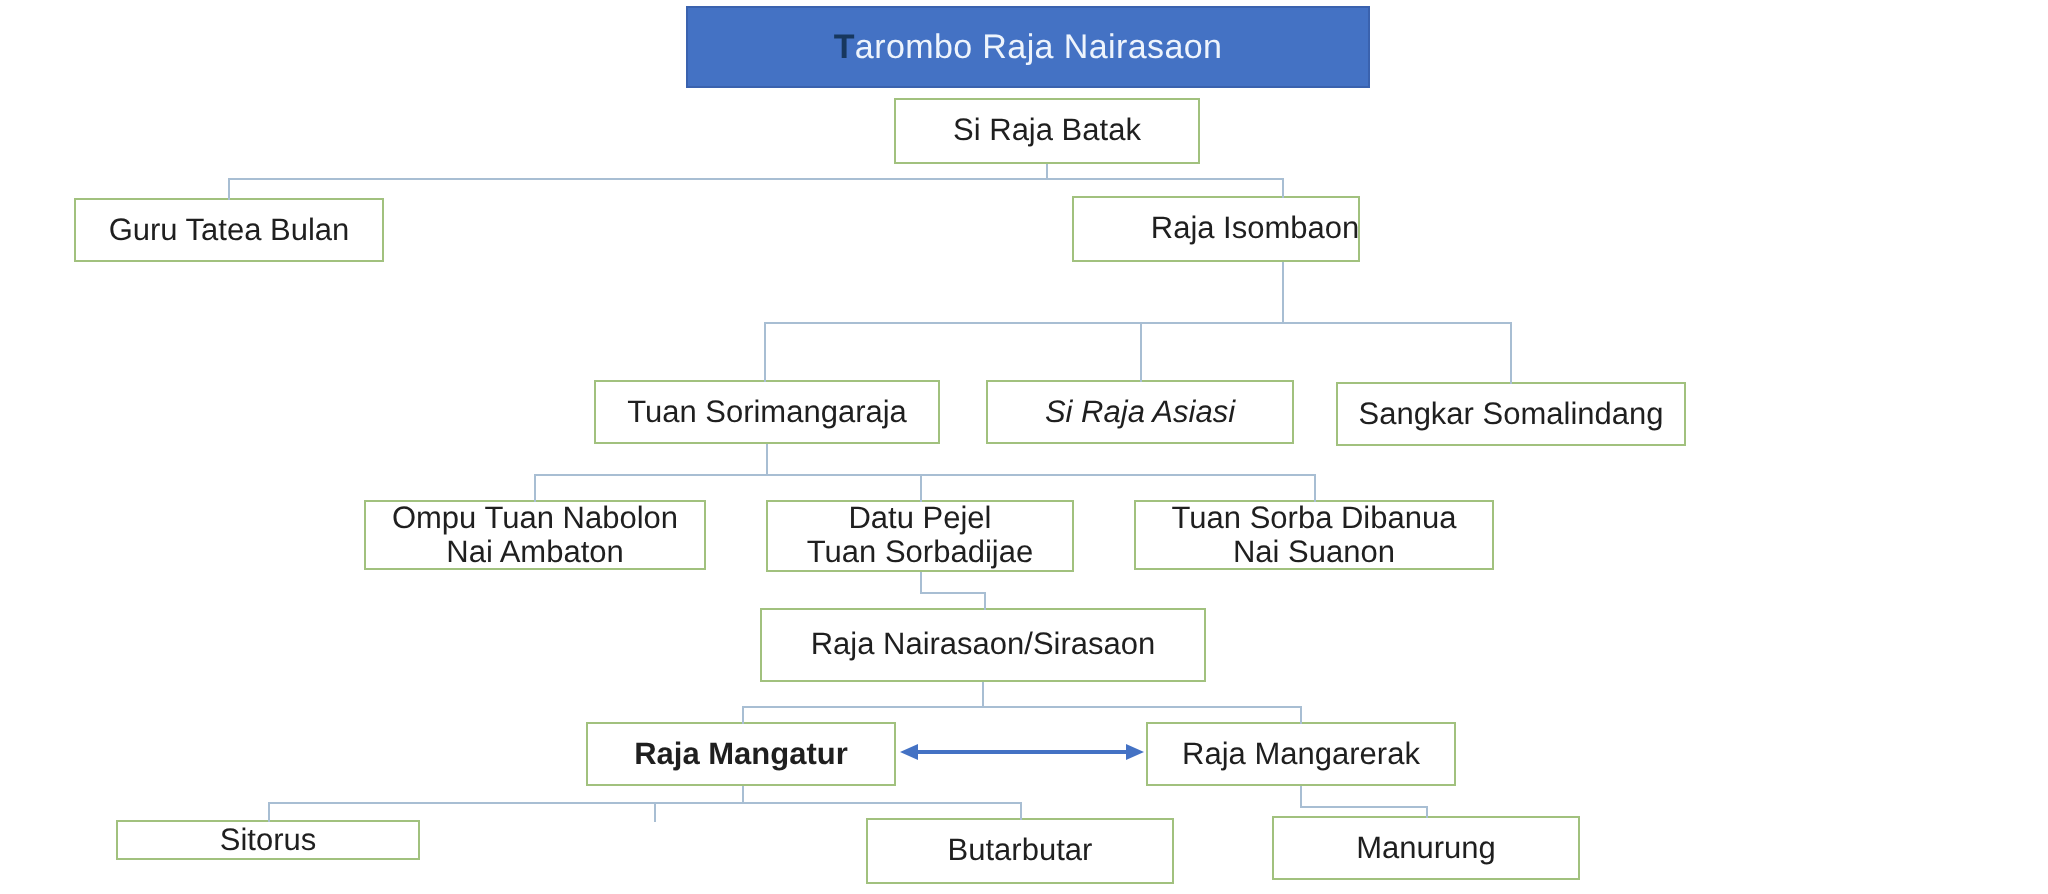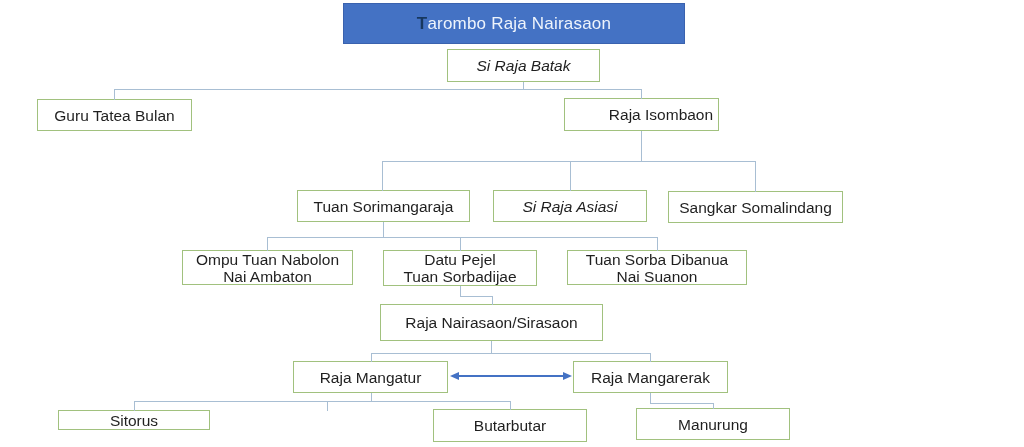--- a/index.html
+++ b/index.html
@@ -55,27 +55,27 @@
   }
 </style>
 </head>
 <body>
 
 <div id="canvas">
     <div class="node title-node" style="left: 343px; top: 3px; width: 342px; height: 41px;">
       <span class="t-init">T</span>
       <span>arombo Raja Nairasaon</span>
     </div>
-    <div class="node" style="left: 447px; top: 49px; width: 153px; height: 33px; font-style: italic;">
+    <div class="node" style="left: 447px; top: 49px; width: 153px; height: 33px;">
       <span>Si Raja Batak</span>
     </div>
     <div class="node" style="left: 37px; top: 99px; width: 155px; height: 32px;">
       <span>Guru Tatea Bulan</span>
     </div>
-    <div class="node" style="left: 564px; top: 98px; width: 155px; height: 33px; padding-left: 39px;">
+    <div class="node" style="left: 536px; top: 98px; width: 144px; height: 33px; padding-left: 39px;">
       <span>Raja Isombaon</span>
     </div>
     <div class="node" style="left: 297px; top: 190px; width: 173px; height: 32px;">
       <span>Tuan Sorimangaraja</span>
     </div>
     <div class="node" style="left: 493px; top: 190px; width: 154px; height: 32px; font-style: italic;">
       <span>Si Raja Asiasi</span>
     </div>
     <div class="node" style="left: 668px; top: 191px; width: 175px; height: 32px;">
       <span>Sangkar Somalindang</span>
@@ -88,21 +88,21 @@
       <span>Datu Pejel</span>
       <span>Tuan Sorbadijae</span>
     </div>
     <div class="node" style="left: 567px; top: 250px; width: 180px; height: 35px;">
       <span>Tuan Sorba Dibanua</span>
       <span>Nai Suanon</span>
     </div>
     <div class="node" style="left: 380px; top: 304px; width: 223px; height: 37px; text-align: right;">
       <span>Raja Nairasaon/Sirasaon</span>
     </div>
-    <div class="node" style="left: 293px; top: 361px; width: 155px; height: 32px;">
+    <div class="node" style="left: 293px; top: 361px; width: 155px; height: 32px; font-weight: bold;">
       <span>Raja Mangatur</span>
     </div>
     <div class="node" style="left: 573px; top: 361px; width: 155px; height: 32px;">
       <span>Raja Mangarerak</span>
     </div>
     <div class="node" style="left: 58px; top: 410px; width: 152px; height: 20px;">
       <span>Sitorus</span>
     </div>
     <div class="node" style="left: 433px; top: 409px; width: 154px; height: 33px;">
       <span>Butarbutar</span>

